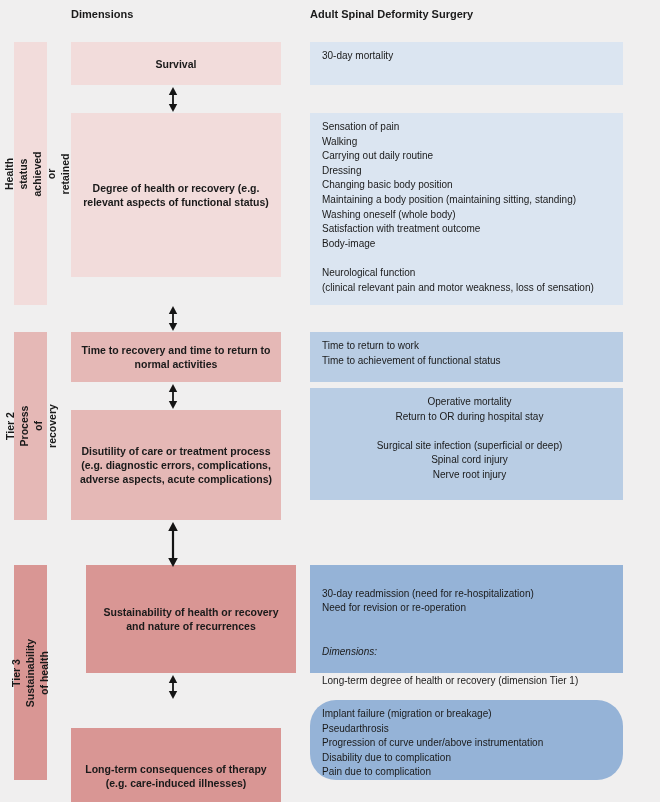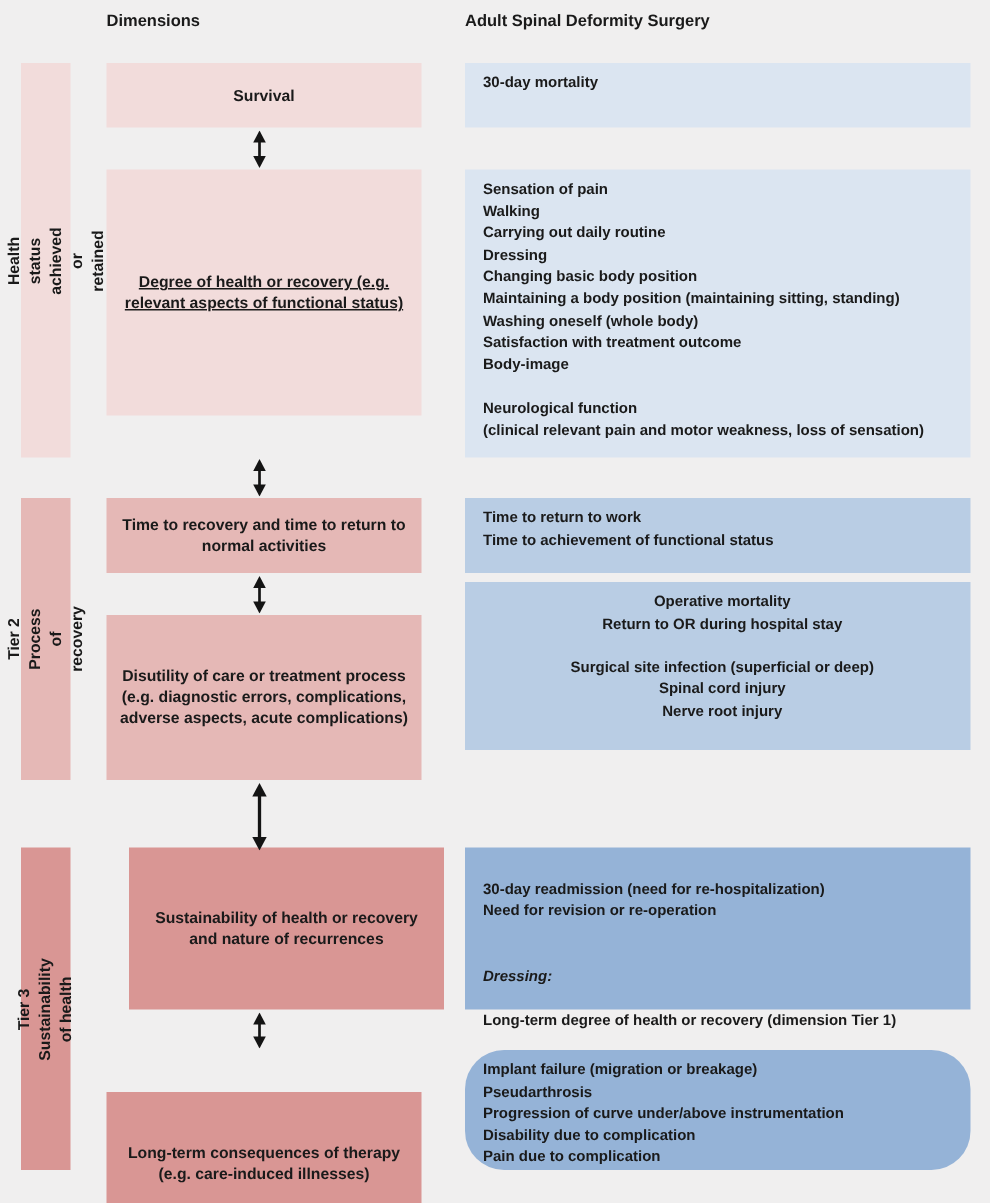--- a/index.html
+++ b/index.html
@@ -39,30 +39,30 @@
   #tier3-bar .tier-bar-label{width:210px;}
 
   
   .dim-box{
     position:absolute;left:71px;width:210px;
     display:flex;align-items:center;justify-content:center;
     font-size:10.5px;font-weight:bold;line-height:14px;
     text-align:center;padding:2px 8px;box-sizing:border-box;
   }
   #dim-survival{top:42px;height:43px;background:var(--t1pink,#f2dcdb);}
-  #dim-degree{top:113px;height:164px;background:var(--t1pink,#f2dcdb);text-decoration:underline;}
+  #dim-degree{top:113px;height:164px;background:var(--t1pink,#f2dcdb);}
   #dim-time{top:332px;height:50px;background:var(--t2pink,#e5b8b6);}
   #dim-disutility{top:410px;height:110px;background:var(--t2pink,#e5b8b6);}
   #dim-sustainability{top:565px;height:108px;background:var(--t3pink,#d99694);margin-left:15px;}
   #dim-longterm{top:728px;height:96px;background:var(--t3pink,#d99694);}
 
   
   .out-box{
-    position:absolute;left:310px;width:337px;
-    font-size:10px;font-weight:bold;line-height:14.6px;
+    position:absolute;left:310px;width:313px;
+    font-size:10px;font-weight:normal;line-height:14.6px;
     padding:7px 6px 0 12px;box-sizing:border-box;
     white-space:pre-line;
   }
   #out-mortality{top:42px;height:43px;background:var(--t1blue,#dbe5f1);}
   #out-function{top:113px;height:192px;background:var(--t1blue,#dbe5f1);}
   #out-time{top:332px;height:50px;background:var(--t2blue,#b9cde4);}
   #out-disutility{top:388px;height:112px;background:var(--t2blue,#b9cde4);text-align:center;}
   #out-sustain{top:565px;height:108px;background:var(--t3blue,#95b3d7);}
   #out-longterm{top:700px;height:80px;background:var(--t3blue,#95b3d7);border-radius:26px;}
   .italic-line{font-style:italic;margin-top:14.6px;}
@@ -133,21 +133,21 @@
   </div>
   <div class="dim-box" id="dim-sustainability">
     <div>Sustainability of health or recovery and nature of recurrences</div>
   </div>
   <div class="dim-box" id="dim-longterm">
     <div>Long-term consequences of therapy (e.g. care-induced illnesses)</div>
   </div>
   <div class="out-box" id="out-sustain">
     <div>30-day readmission (need for re-hospitalization)
 Need for revision or re-operation</div>
-    <div class="italic-line">Dressing:</div>
+    <div class="italic-line">Dimensions:</div>
     <div>Long-term degree of health or recovery (dimension Tier 1)</div>
   </div>
   <div class="out-box" id="out-longterm">Implant failure (migration or breakage)
 Pseudarthrosis
 Progression of curve under/above instrumentation
 Disability due to complication
 Pain due to complication</div>
 
   <div class="arrow" id="arrow-1">
     <svg width="16" height="25" viewBox="0 0 16 25">

